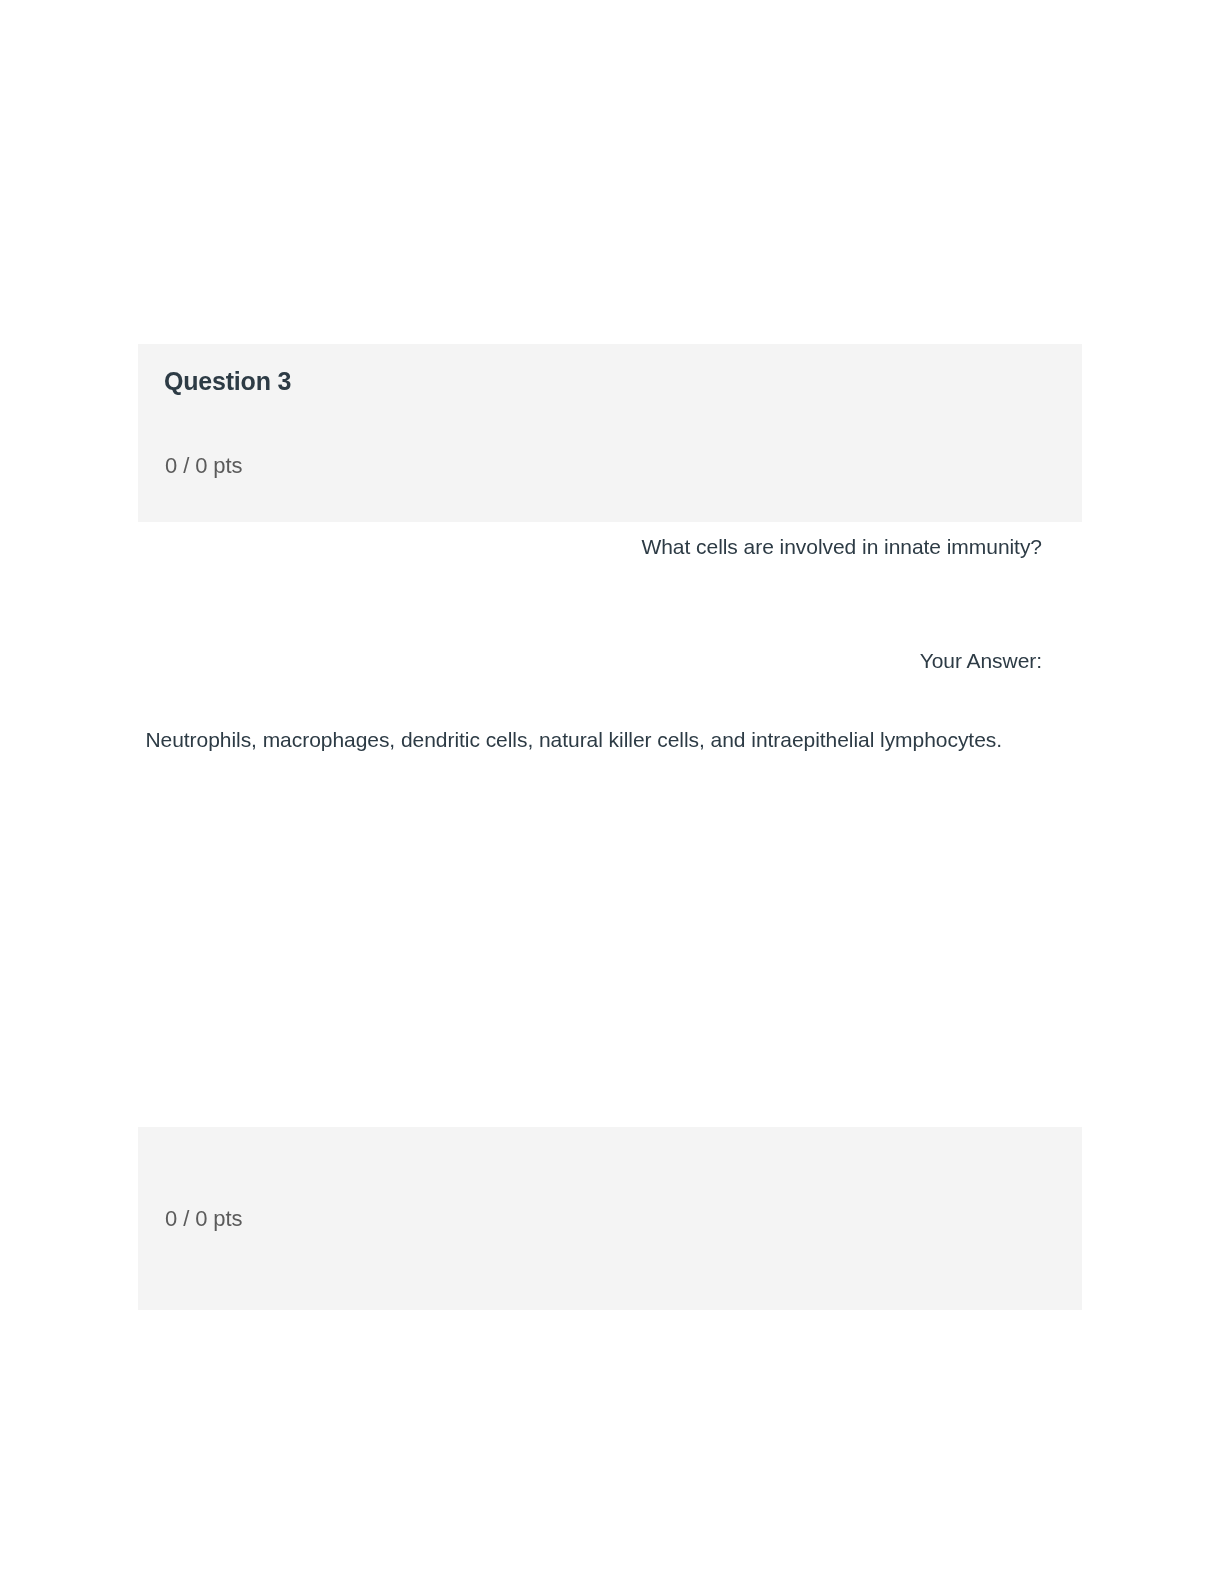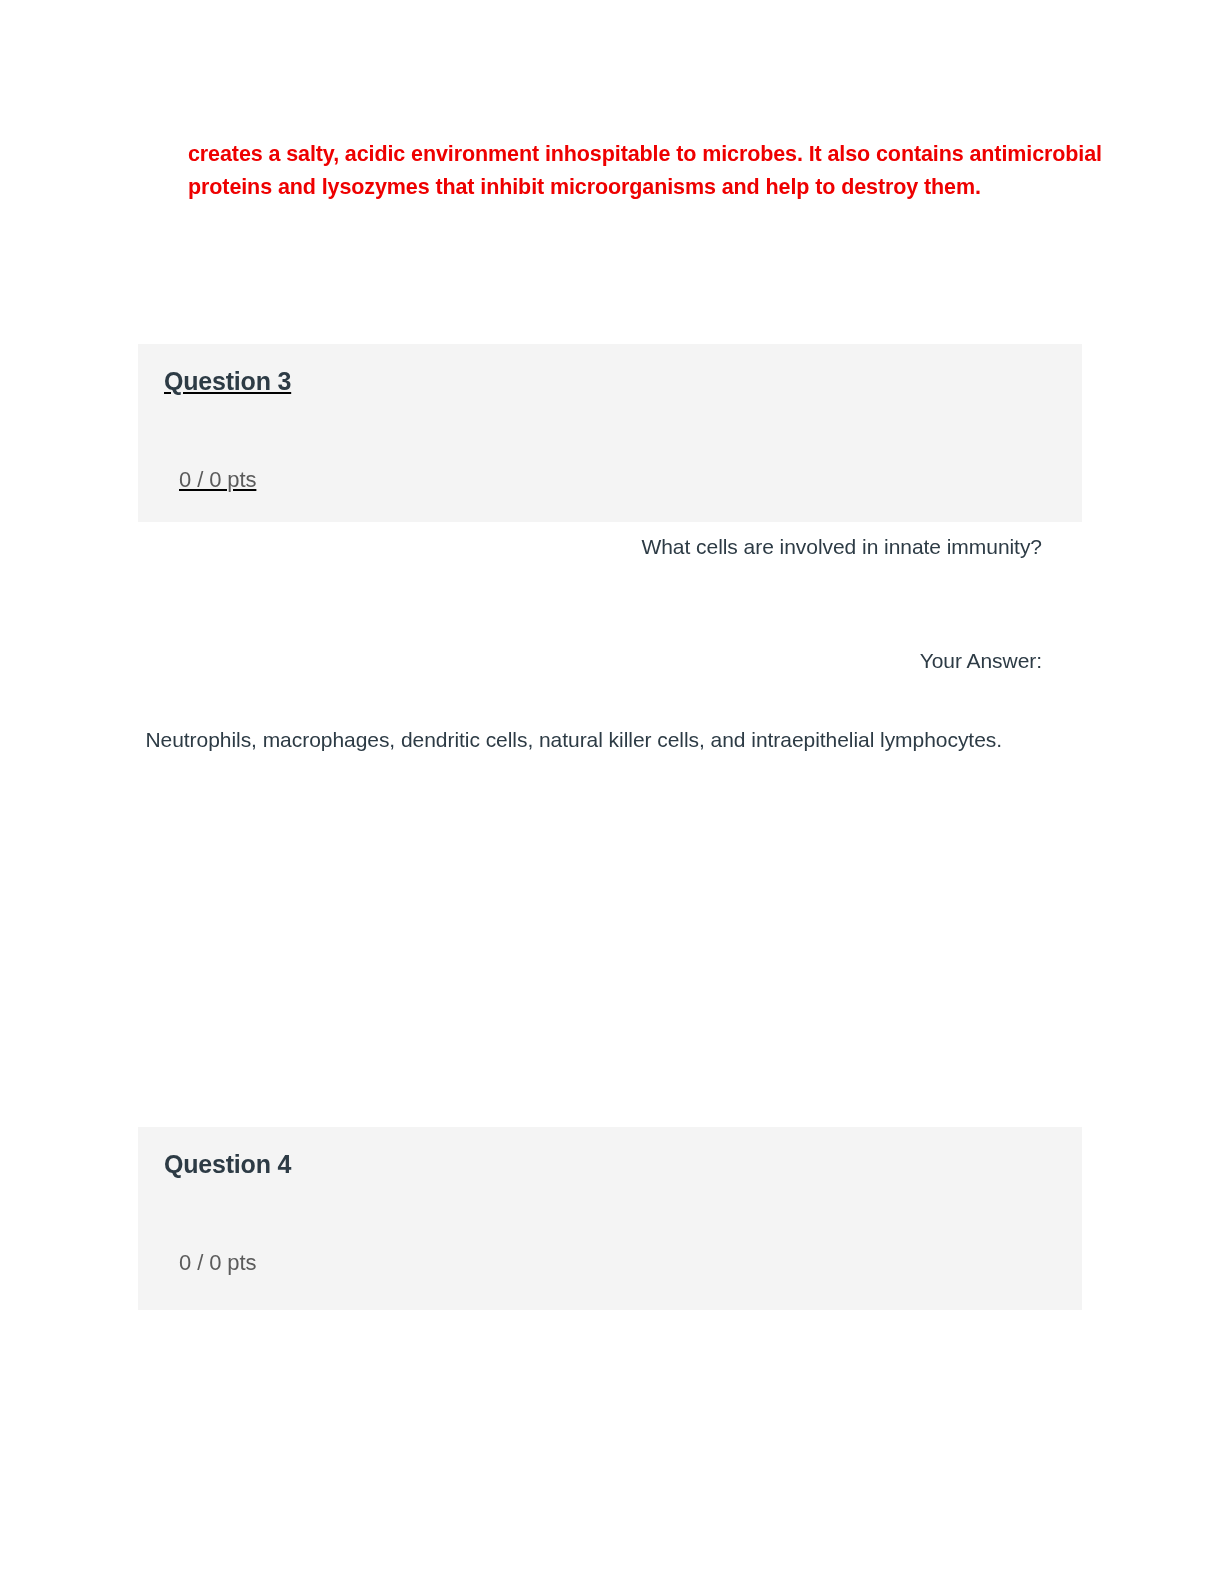--- a/index.html
+++ b/index.html
@@ -53,37 +53,37 @@
 
   
   .question-band {
     position: absolute;
     left: 138px;
     width: 944px;
     background: #f4f4f4;
     box-sizing: border-box;
     padding: 22px 26px 24px 26px;
   }
-  #question-3-band { top: 344px; height: 178px; text-decoration: underline; }
+  #question-3-band { top: 344px; height: 178px; }
   #question-4-band { top: 1127px; height: 183px; }
 
   .question-title {
     color: #2d3b45;
     font-weight: bold;
     font-size: 25px;
     line-height: 1.2;
     margin: 0;
     letter-spacing: -0.2px;
   }
 
   .question-points {
     color: #5b5b5b;
     font-size: 22px;
     line-height: 1.2;
-    margin: 15px;
+    margin: 1px;
     padding-top: 56px;
     letter-spacing: -0.1px;
   }
 
   
   .prose {
     position: absolute;
     left: 142px;
     width: 900px;
     color: #2d3b45;
@@ -97,33 +97,31 @@
   #question-3-prompt { top: 531px; }
   #your-answer-label  { top: 645px; }
   #student-answer     { top: 724px; width: 860px; }
   #question-4-prompt  { top: 1308px; }
 </style>
 </head>
 <body>
 
 <div class="page">
 
-  <p class="key-text key-top">creates a salty, acidic environment inhospitable to microbes. It also contains antimicrobial proteins and lysozymes that inhibit microorganisms and help to destroy them.</p>
 
   <div class="question-band" id="question-3-band">
     <h2 class="question-title">Question 3</h2>
     <div class="question-points">0 / 0 pts</div>
   </div>
 
   <p class="prose" id="question-3-prompt">What cells are involved in innate immunity?</p>
 
   <p class="prose" id="your-answer-label">Your Answer:</p>
 
   <p class="prose" id="student-answer">Neutrophils, macrophages, dendritic cells, natural killer cells, and intraepithelial lymphocytes.</p>
 
 
   <div class="question-band" id="question-4-band">
-    <h2 class="question-title">Question 4</h2>
     <div class="question-points">0 / 0 pts</div>
   </div>
 
 
 </div>
 
 </body></html>

